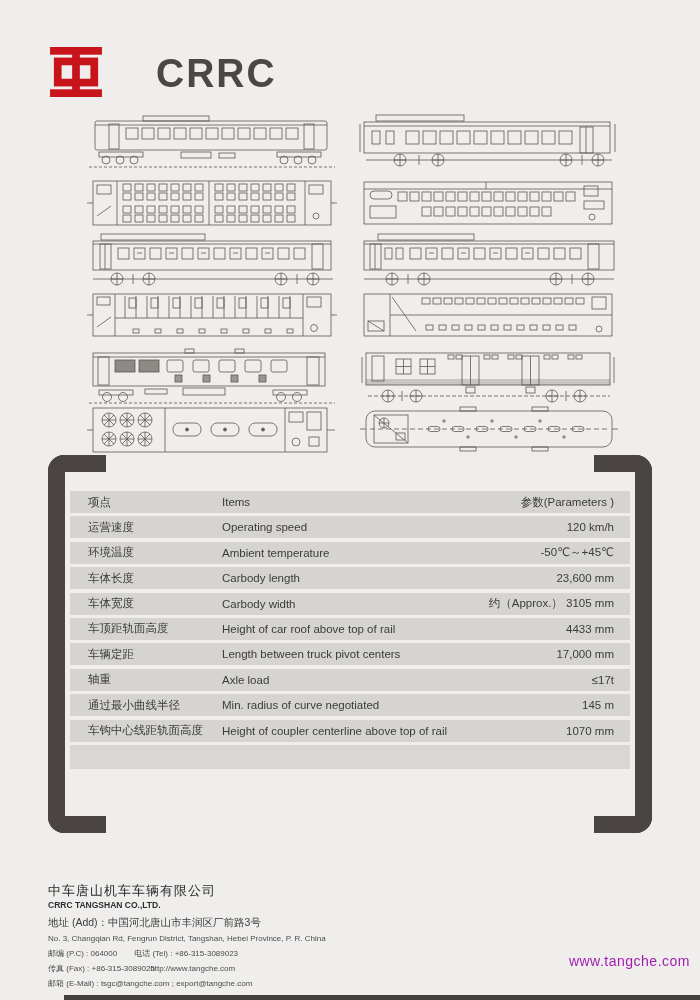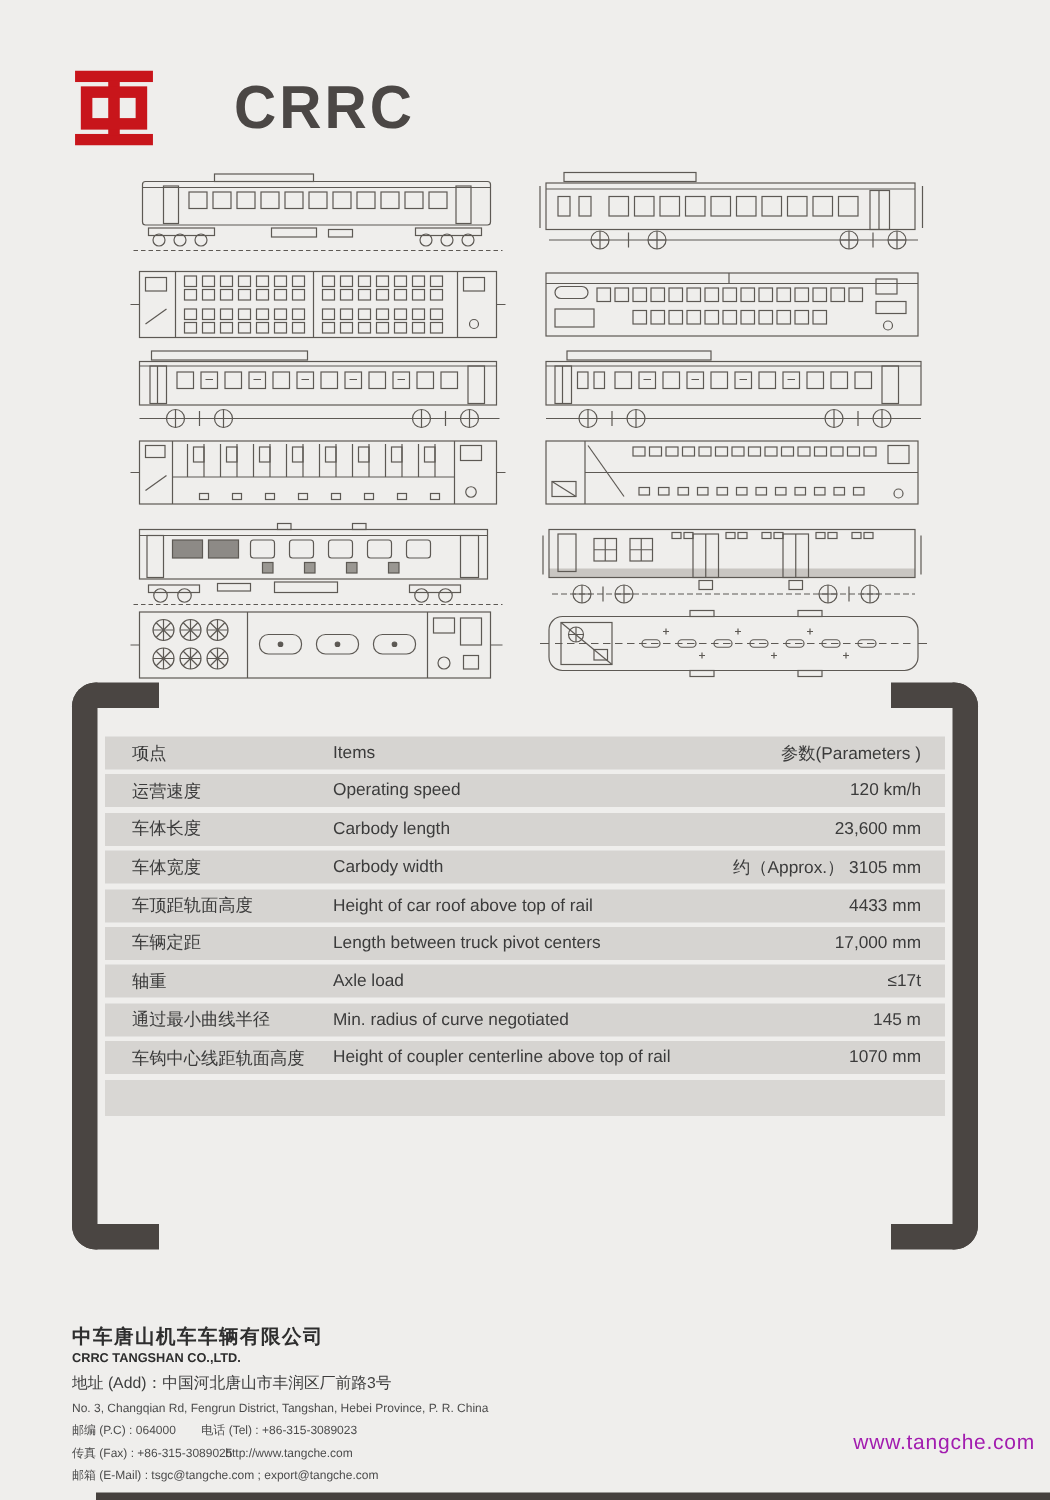--- a/index.html
+++ b/index.html
@@ -35,21 +35,21 @@
     height:22px; margin-bottom:3.4px; background:#d6d4d1;
     display:flex; align-items:center; font-size:11.5px; color:#3b3b3b;
   }
   .band .cn { width:152px; padding-left:18px; }
   .band .en { flex:1; }
   .band .val { text-align:right; padding-right:16px; white-space:nowrap; }
   .band.hdr { font-weight:500; }
   .band.empty { height:24px; margin-top:3px; background:#d9d7d4; }
   
   .footer { position:absolute; left:48px; top:883px; line-height:1.25; }
-  .f-company-cn { font-size:13px; font-weight:bold; color:#2e2e2e; letter-spacing:1px; }
+  .f-company-cn { font-size:13px; font-weight:normal; color:#2e2e2e; letter-spacing:1px; }
   .f-company-en { font-size:8.5px; font-weight:bold; color:#2e2e2e; margin-top:1px; }
   .f-addr-cn { font-size:10.5px; color:#3d3d3d; margin-top:5px; }
   .f-small { font-size:8px; color:#4c4c4c; margin-top:5px; white-space:nowrap; }
   .f-small .col1 { display:inline-block; width:84px; }
   .f-small .col1w { display:inline-block; width:100px; }
   .site {
     position:absolute; right:10px; top:953px; font-size:14px; color:#a21caf; letter-spacing:0.5px;
   }
   .bottom-strip { position:absolute; left:64px; top:995px; width:636px; height:5px; background:#45403d; }
 </style>
@@ -592,20 +592,25 @@
     <span class="cn">项点</span>
     <span class="en">Items</span>
     <span class="val">参数(Parameters )</span>
   </div>
   <div class="band">
     <span class="cn">运营速度</span>
     <span class="en">Operating speed</span>
     <span class="val">120 km/h</span>
   </div>
   <div class="band">
+    <span class="cn">环境温度</span>
+    <span class="en">Ambient temperature</span>
+    <span class="val">-50℃～+45℃</span>
+  </div>
+  <div class="band">
     <span class="cn">车体长度</span>
     <span class="en">Carbody length</span>
     <span class="val">23,600 mm</span>
   </div>
   <div class="band">
     <span class="cn">车体宽度</span>
     <span class="en">Carbody width</span>
     <span class="val">约（Approx.）  3105 mm</span>
   </div>
   <div class="band">

